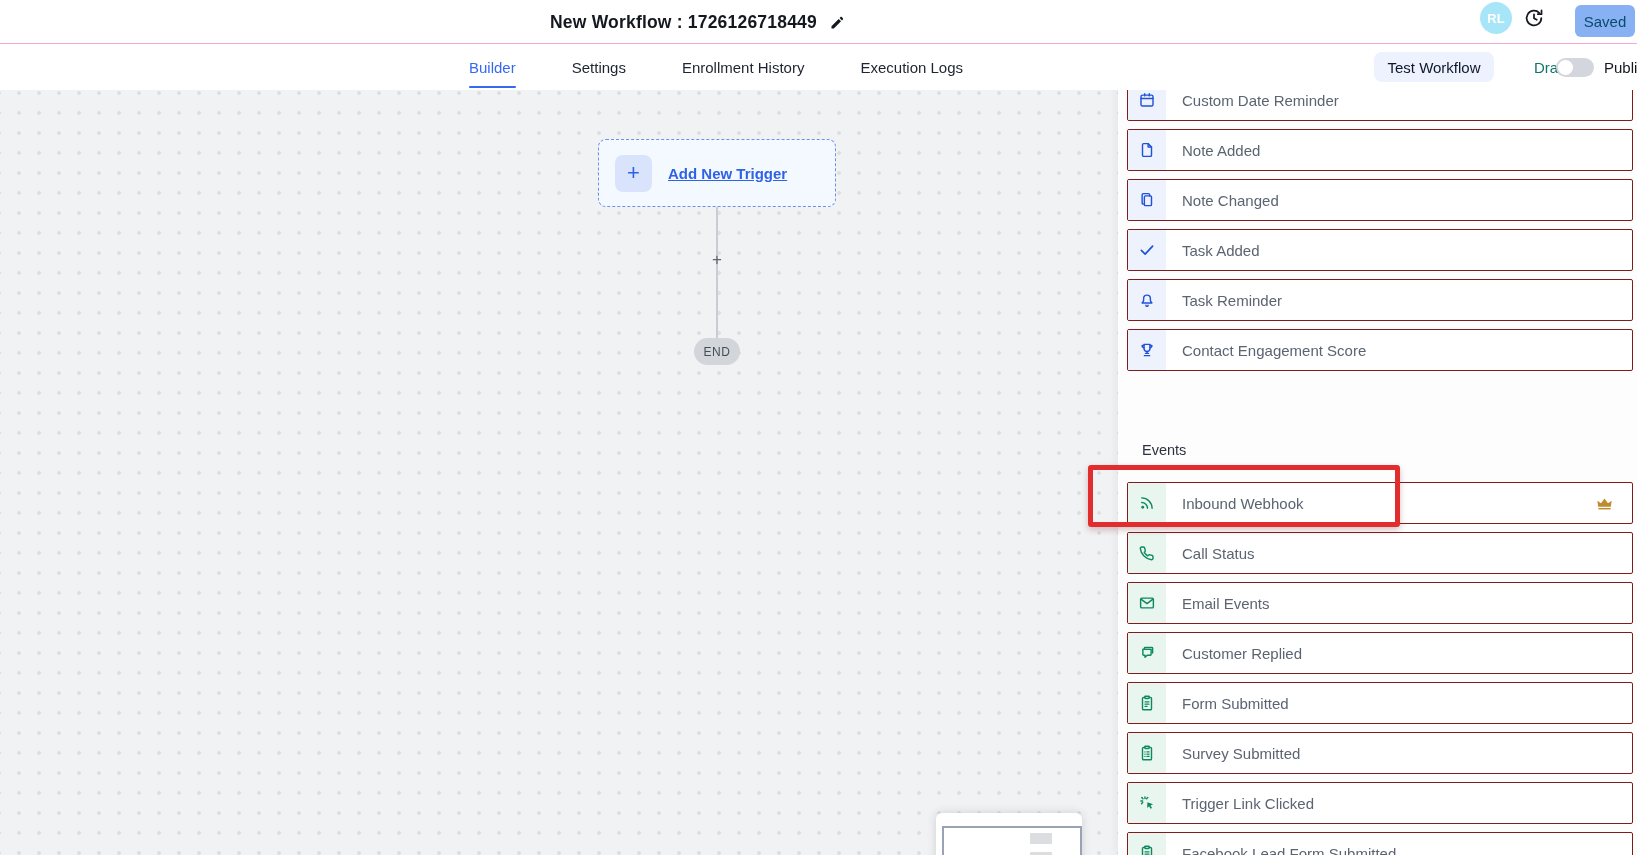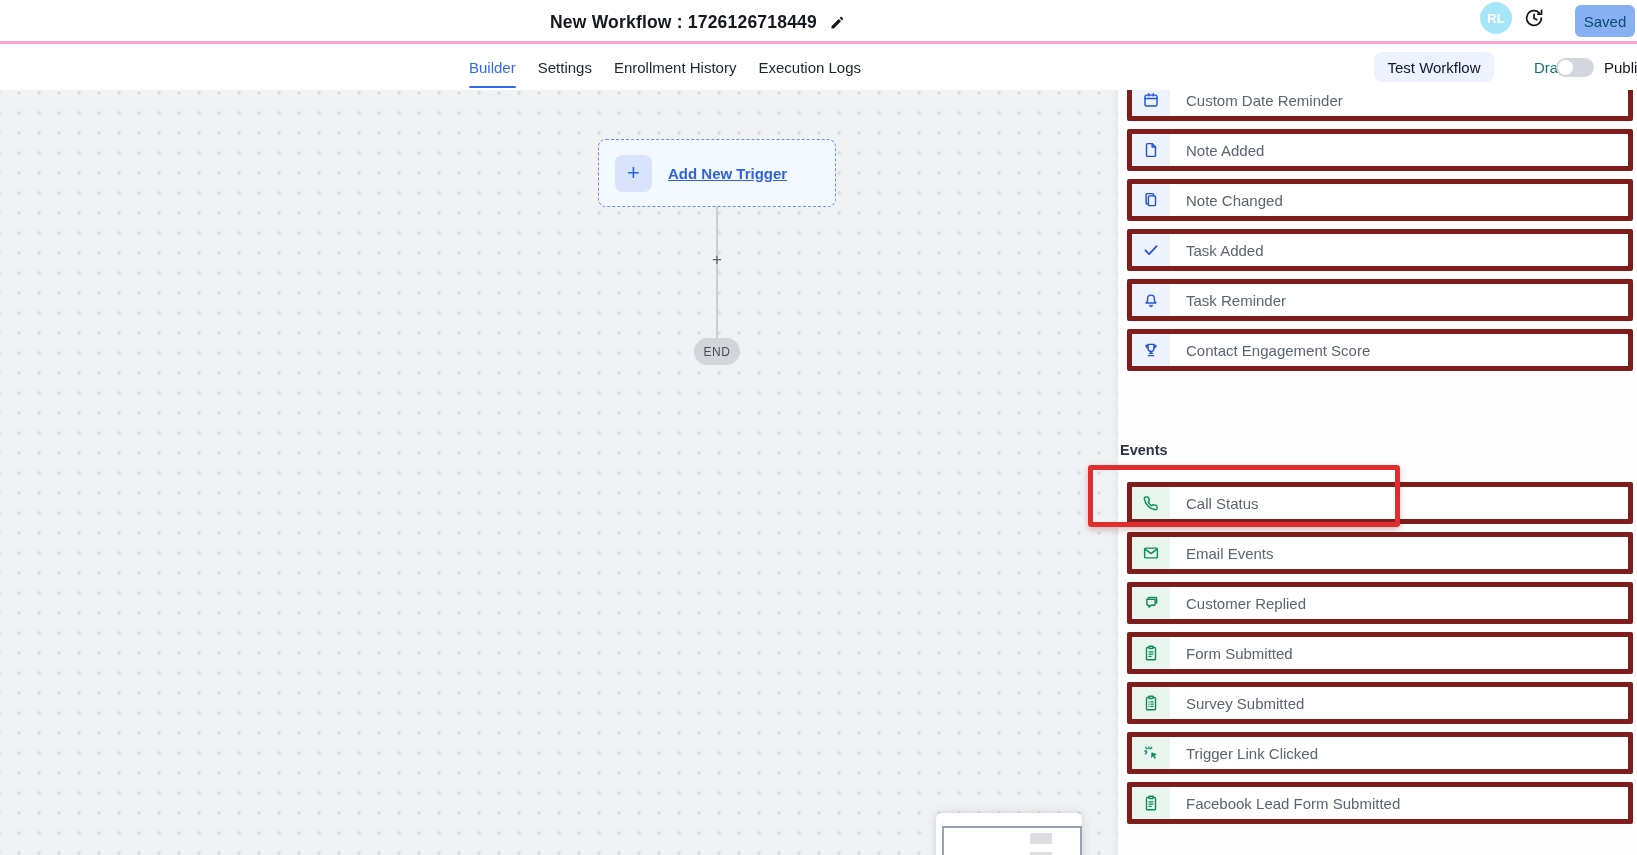--- a/index.html
+++ b/index.html
@@ -4,38 +4,38 @@
 <style>
   * { margin:0; padding:0; box-sizing:border-box; }
   html,body { background:#fff; }
   .screen {
     position:relative; width:1637px; height:855px; overflow:hidden;
     font-family:"Liberation Sans", sans-serif; background:#fff;
   }
   
   .header {
     position:absolute; top:0; left:0; width:1637px; height:44px;
-    background:#fff; border-bottom:3px solid #f9a8d4; z-index:30;
+    background:#fff; border-bottom:1px solid #f9a8d4; z-index:30;
   }
   .title-wrap { position:absolute; left:550px; top:0; height:44px; display:flex; align-items:center; gap:12px; }
   .page-title { font-size:17.5px; font-weight:700; color:#14181f; letter-spacing:.2px; }
   .edit-icon { width:17px; height:17px; color:#14181f; cursor:pointer; display:flex; }
   .avatar {
     position:absolute; left:1443px; top:2px; width:32px; height:32px; border-radius:50%;
     background:#a7e6f8; color:#fff; font-size:13px; font-weight:700;
     display:flex; align-items:center; justify-content:center; cursor:pointer;margin-left:37px;
   }
   .history-icon { position:absolute; left:1523px; top:7px; width:22px; height:22px; color:#15191f; cursor:pointer; }
   .saved-btn {
     position:absolute; left:1575px; top:5px; width:60px; height:32px; border:none; border-radius:6px;
     background:#87b1f2; color:#0c4a6e; font-size:15px; font-family:inherit; cursor:pointer;
   }
   
   .tabbar { position:absolute; top:44px; left:0; width:1637px; height:46px; background:#fff; z-index:20; }
-  .tabs { position:absolute; left:469px; top:0; height:46px; display:flex; gap:22px; align-items:center; }
+  .tabs { position:absolute; left:469px; top:0; height:46px; display:flex; gap:56px; align-items:center; }
   .tab { position:relative; height:46px; display:flex; align-items:center; font-size:15px; color:#1d2530; cursor:pointer; }
   .tab.active { color:#3569f0; }
   .tab.active::after { content:""; position:absolute; left:0; right:0; bottom:2px; height:2.5px; background:#3569f0; border-radius:2px; }
   .test-workflow-btn {
     position:absolute; left:1374px; top:8px; width:120px; height:30px; border:none; border-radius:8px;
     background:#eef2fe; color:#0f172a; font-size:15px; font-family:inherit; cursor:pointer;
   }
   .draft-label { position:absolute; left:1534px; top:0; height:46px; display:flex; align-items:center; font-size:15px; color:#0f766e; }
   .publish-toggle {
     position:absolute; left:1556px; top:14px; width:38px; height:19px; border-radius:10px;
@@ -78,23 +78,23 @@
   .minimap-frame { position:absolute; left:6px; top:13px; width:140px; height:60px; border:2px solid #9aa3b6; background:#fff; }
   .mini-block { position:absolute; width:22px; height:11px; background:#dbdde0; border-radius:1px; }
   
   .sidebar {
     position:absolute; left:1118px; top:44px; width:519px; height:811px;
     background:#fdfdfe; box-shadow:-3px 0 8px rgba(30,40,60,.05); z-index:10;
   }
   .rows { position:absolute; left:9px; width:506px; display:flex; flex-direction:column; gap:8px; }
   .rows.contact { top:35px; }
   .rows.events { top:438px; }
-  .events-header { position:absolute; left:2px; top:398px; font-size:14.5px; font-weight:700; color:#2a3340; }
+  .events-header { position:absolute; left:24px; top:398px; font-size:14.5px; font-weight:400; color:#2a3340; }
   .side-row {
-    height:42px; background:#fff; border:5px solid #7f1d1d; border-radius:2px;
+    height:42px; background:#fff; border:1px solid #7f1d1d; border-radius:2px;
     display:flex; align-items:center; cursor:pointer; overflow:hidden;
   }
   .icon-cell { width:38px; align-self:stretch; display:flex; align-items:center; justify-content:center; flex:0 0 38px; }
   .side-row.blue .icon-cell { background:#edf2fd; color:#2152d9; }
   .side-row.green .icon-cell { background:#e9f6ef; color:#0d8a5c; }
   .icon-cell svg { width:18px; height:18px; }
   .row-label { margin-left:16px; font-size:15px; color:#5b6471; white-space:nowrap; }
   .crown { margin-left:auto; margin-right:18px; width:19px; height:19px; color:#bf8b2e; flex:0 0 19px; }
   
   .highlight-rect {
@@ -177,20 +177,33 @@
               <path d="M8 4.5h8V10a4 4 0 0 1-8 0z"></path>
               <path d="M8 6H5.5a2.6 2.6 0 0 0 2.7 3M16 6h2.5a2.6 2.6 0 0 1-2.7 3"></path>
               <path d="M12 14v2.5M8.5 19.5h7M10 16.5h4"></path>
             </svg>
           </span>
           <span class="row-label">Contact Engagement Score</span>
         </div>
       </div>
     <div class="events-header">Events</div>
     <div class="rows events" id="event-rows">
+        <div class="side-row green">
+          <span class="icon-cell">
+            <svg viewBox="0 0 24 24" fill="none" stroke="currentColor" stroke-width="1.9" stroke-linecap="round" stroke-linejoin="round">
+              <circle cx="6.3" cy="17.7" r="1.9" fill="currentColor" stroke="none"></circle>
+              <path d="M5 11.3a7.7 7.7 0 0 1 7.7 7.7M5 5.2A13.8 13.8 0 0 1 18.8 19"></path>
+            </svg>
+          </span>
+          <span class="row-label">Inbound Webhook</span>
+          <span class="crown"><svg viewBox="0 0 24 24" fill="none" stroke="currentColor" stroke-width="1.9" stroke-linecap="round" stroke-linejoin="round">
+              <path fill="currentColor" stroke="none" d="M4 16.2 3 8.6l4.6 3.1L12 5.6l4.4 6.1L21 8.6l-1 7.6z"></path>
+              <rect x="4.3" y="17.6" width="15.4" height="1.9" fill="currentColor" stroke="none"></rect>
+            </svg></span>
+        </div>
         <div class="side-row green">
           <span class="icon-cell">
             <svg viewBox="0 0 24 24" fill="none" stroke="currentColor" stroke-width="1.9" stroke-linecap="round" stroke-linejoin="round">
               <path d="M20 16.9v2.1a1.9 1.9 0 0 1-2.1 1.9A17 17 0 0 1 3.1 6.1 1.9 1.9 0 0 1 5 4h2.1a1.9 1.9 0 0 1 1.9 1.6c.1.9.3 1.8.6 2.6a1.9 1.9 0 0 1-.4 2l-.9.9a15 15 0 0 0 4.7 4.7l.8-.9a1.9 1.9 0 0 1 2-.4c.8.3 1.7.5 2.6.6a1.9 1.9 0 0 1 1.6 1.8z"></path>
             </svg>
           </span>
           <span class="row-label">Call Status</span>
         </div>
         <div class="side-row green">
           <span class="icon-cell">

